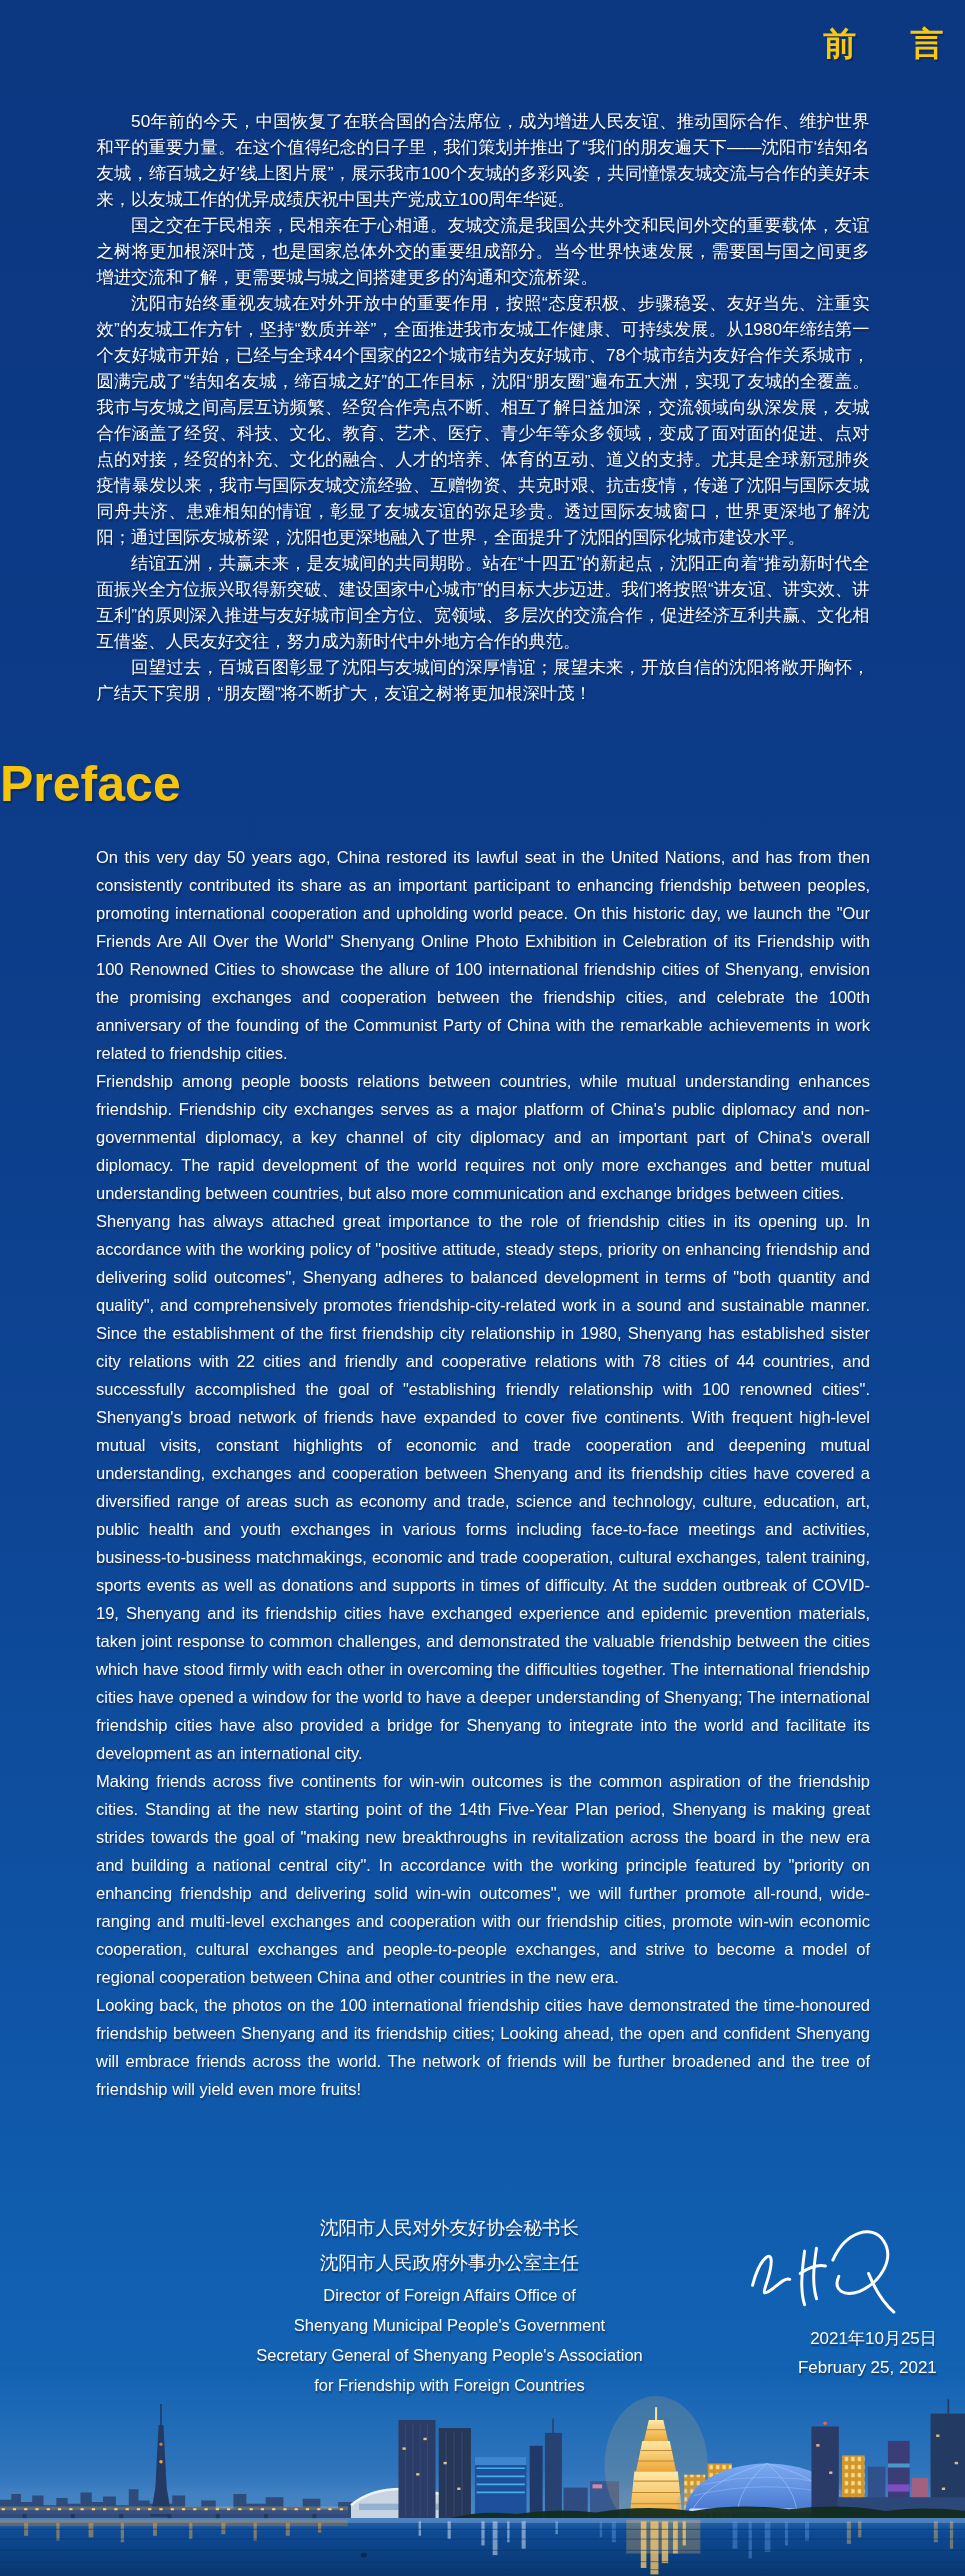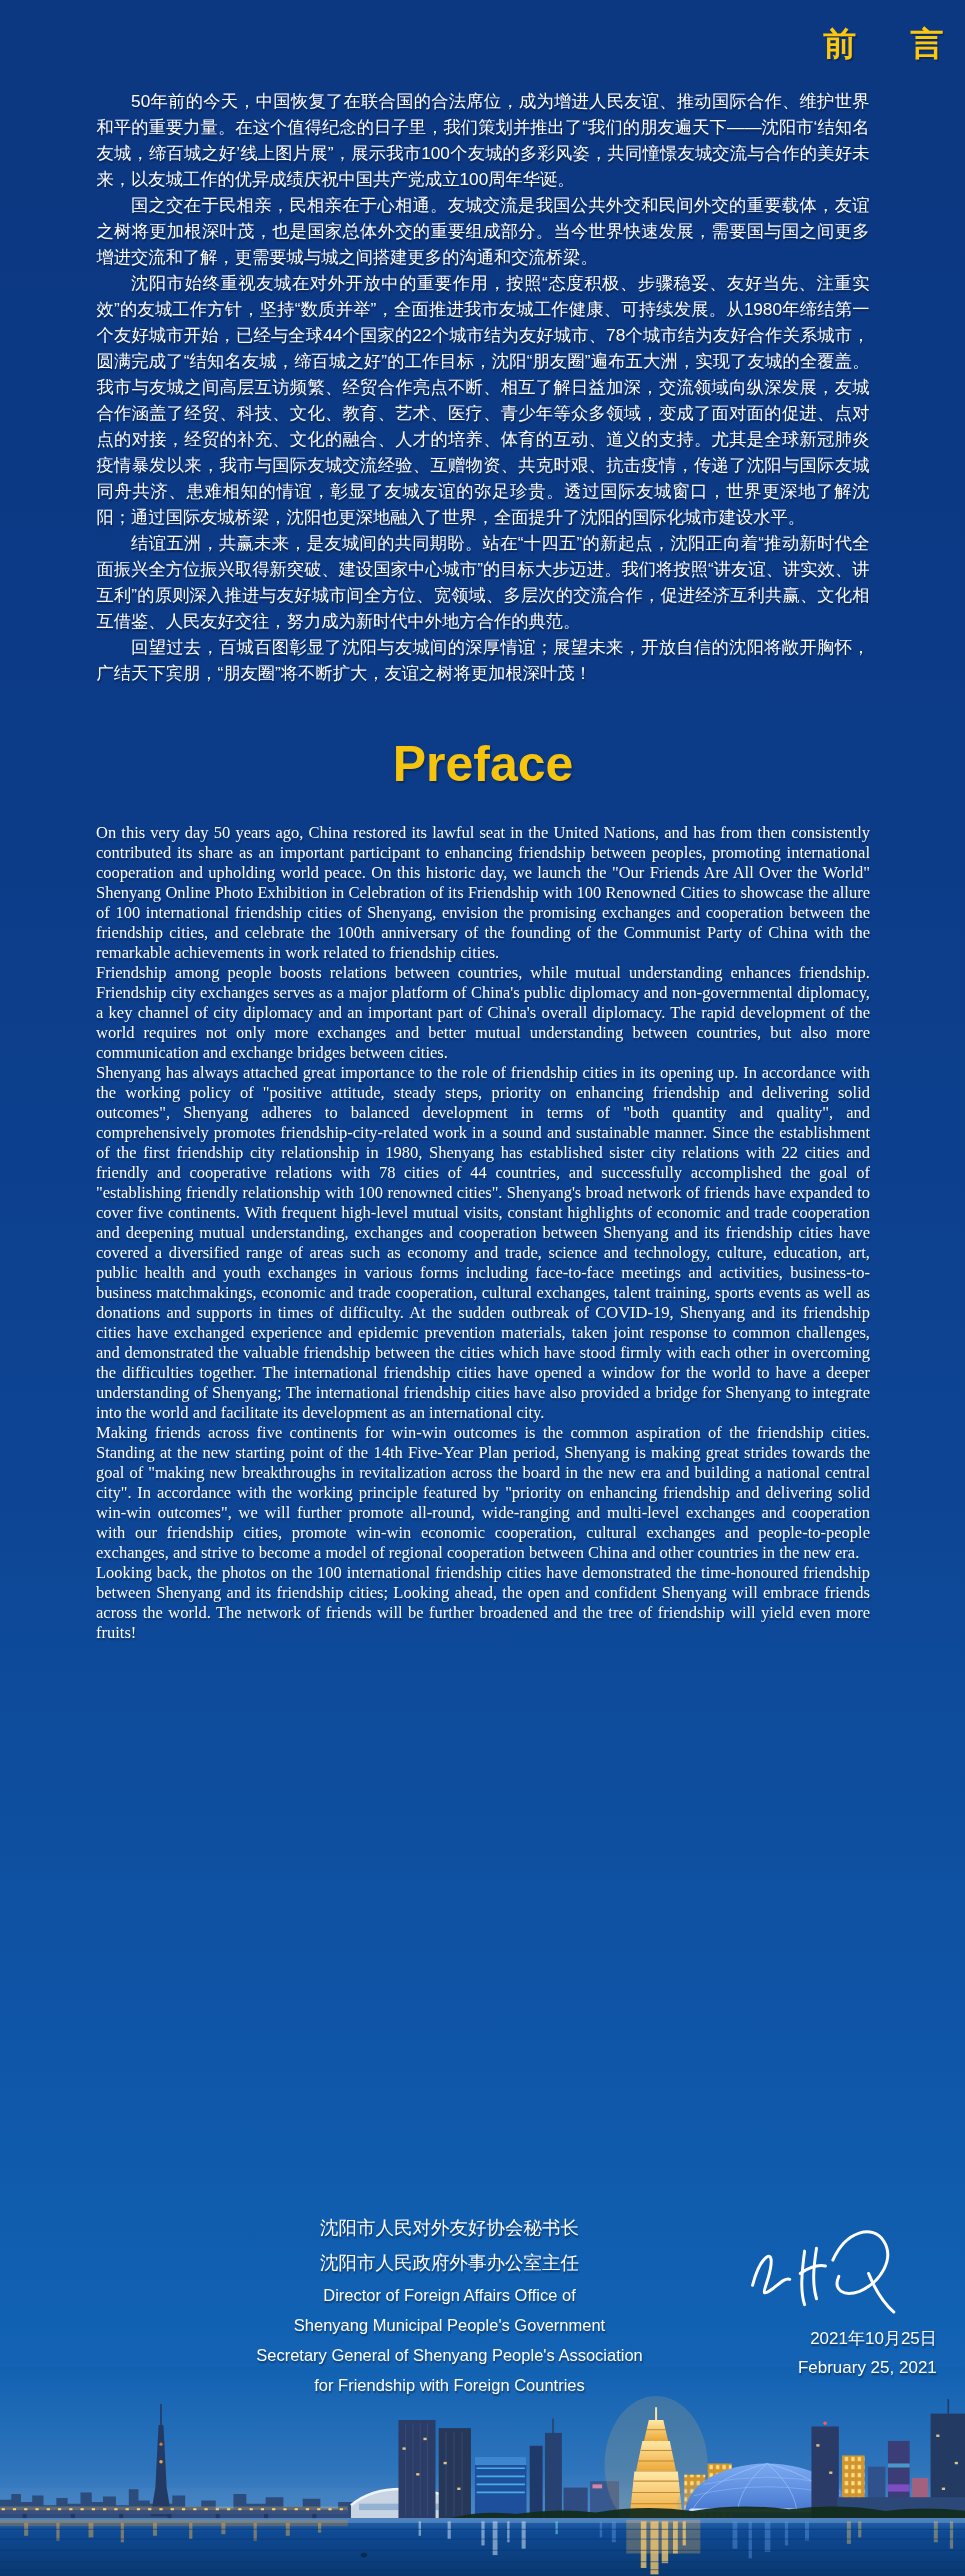--- a/index.html
+++ b/index.html
@@ -11,37 +11,36 @@
     font-family:"Liberation Sans","DejaVu Sans",sans-serif;
   }
   .content{position:relative;z-index:2;}
   .title-zh{
     margin:20px 0 0;text-align:right;
     color:#fdc70e;font-size:33px;font-weight:900;
     letter-spacing:22.5px;text-indent:22.5px;line-height:48px;
     text-shadow:1.6px 2.4px 0 rgba(8,20,46,.35);
   }
   .body-zh{
-    width:773px;margin:20px auto 0;
+    width:773px;margin:40px auto 0;
     color:#ffffff;font-size:17.3px;line-height:26px;
     text-align:justify;text-justify:inter-ideograph;
     text-shadow:0.8px 1.6px 1.6px rgba(4,14,40,.5);
   }
   .body-zh p{margin:0;text-indent:2em;}
   .title-en{
-    margin:52px 16px 0;text-align:center;
+    margin:52px 0 0;
     color:#f6c30d;font-size:50px;font-weight:800;line-height:53px;
     text-shadow:1.6px 2.4px 1.6px rgba(8,20,46,.4);
   }
   .body-en{
     width:774px;margin:32px auto 0;
-    color:#ffffff;font-size:16.5px;line-height:20px;
+    color:#ffffff;font-size:16.5px;line-height:28px;
     text-align:justify;
     text-shadow:0.8px 1.6px 1.6px rgba(4,14,40,.45);
-    font-family:Liberation Serif, serif;
   }
   .body-en p{margin:0;}
   .signature{
     position:absolute;left:0;top:2210px;width:966px;z-index:3;
     display:flex;color:#fff;
     text-shadow:0.8px 1.6px 1.6px rgba(4,14,40,.5);
   }
   .sig-left{width:483px;margin-left:208px;text-align:center;}
   .sig-zh{font-size:18.5px;line-height:35px;}
   .sig-en{font-size:16.5px;line-height:30px;}

